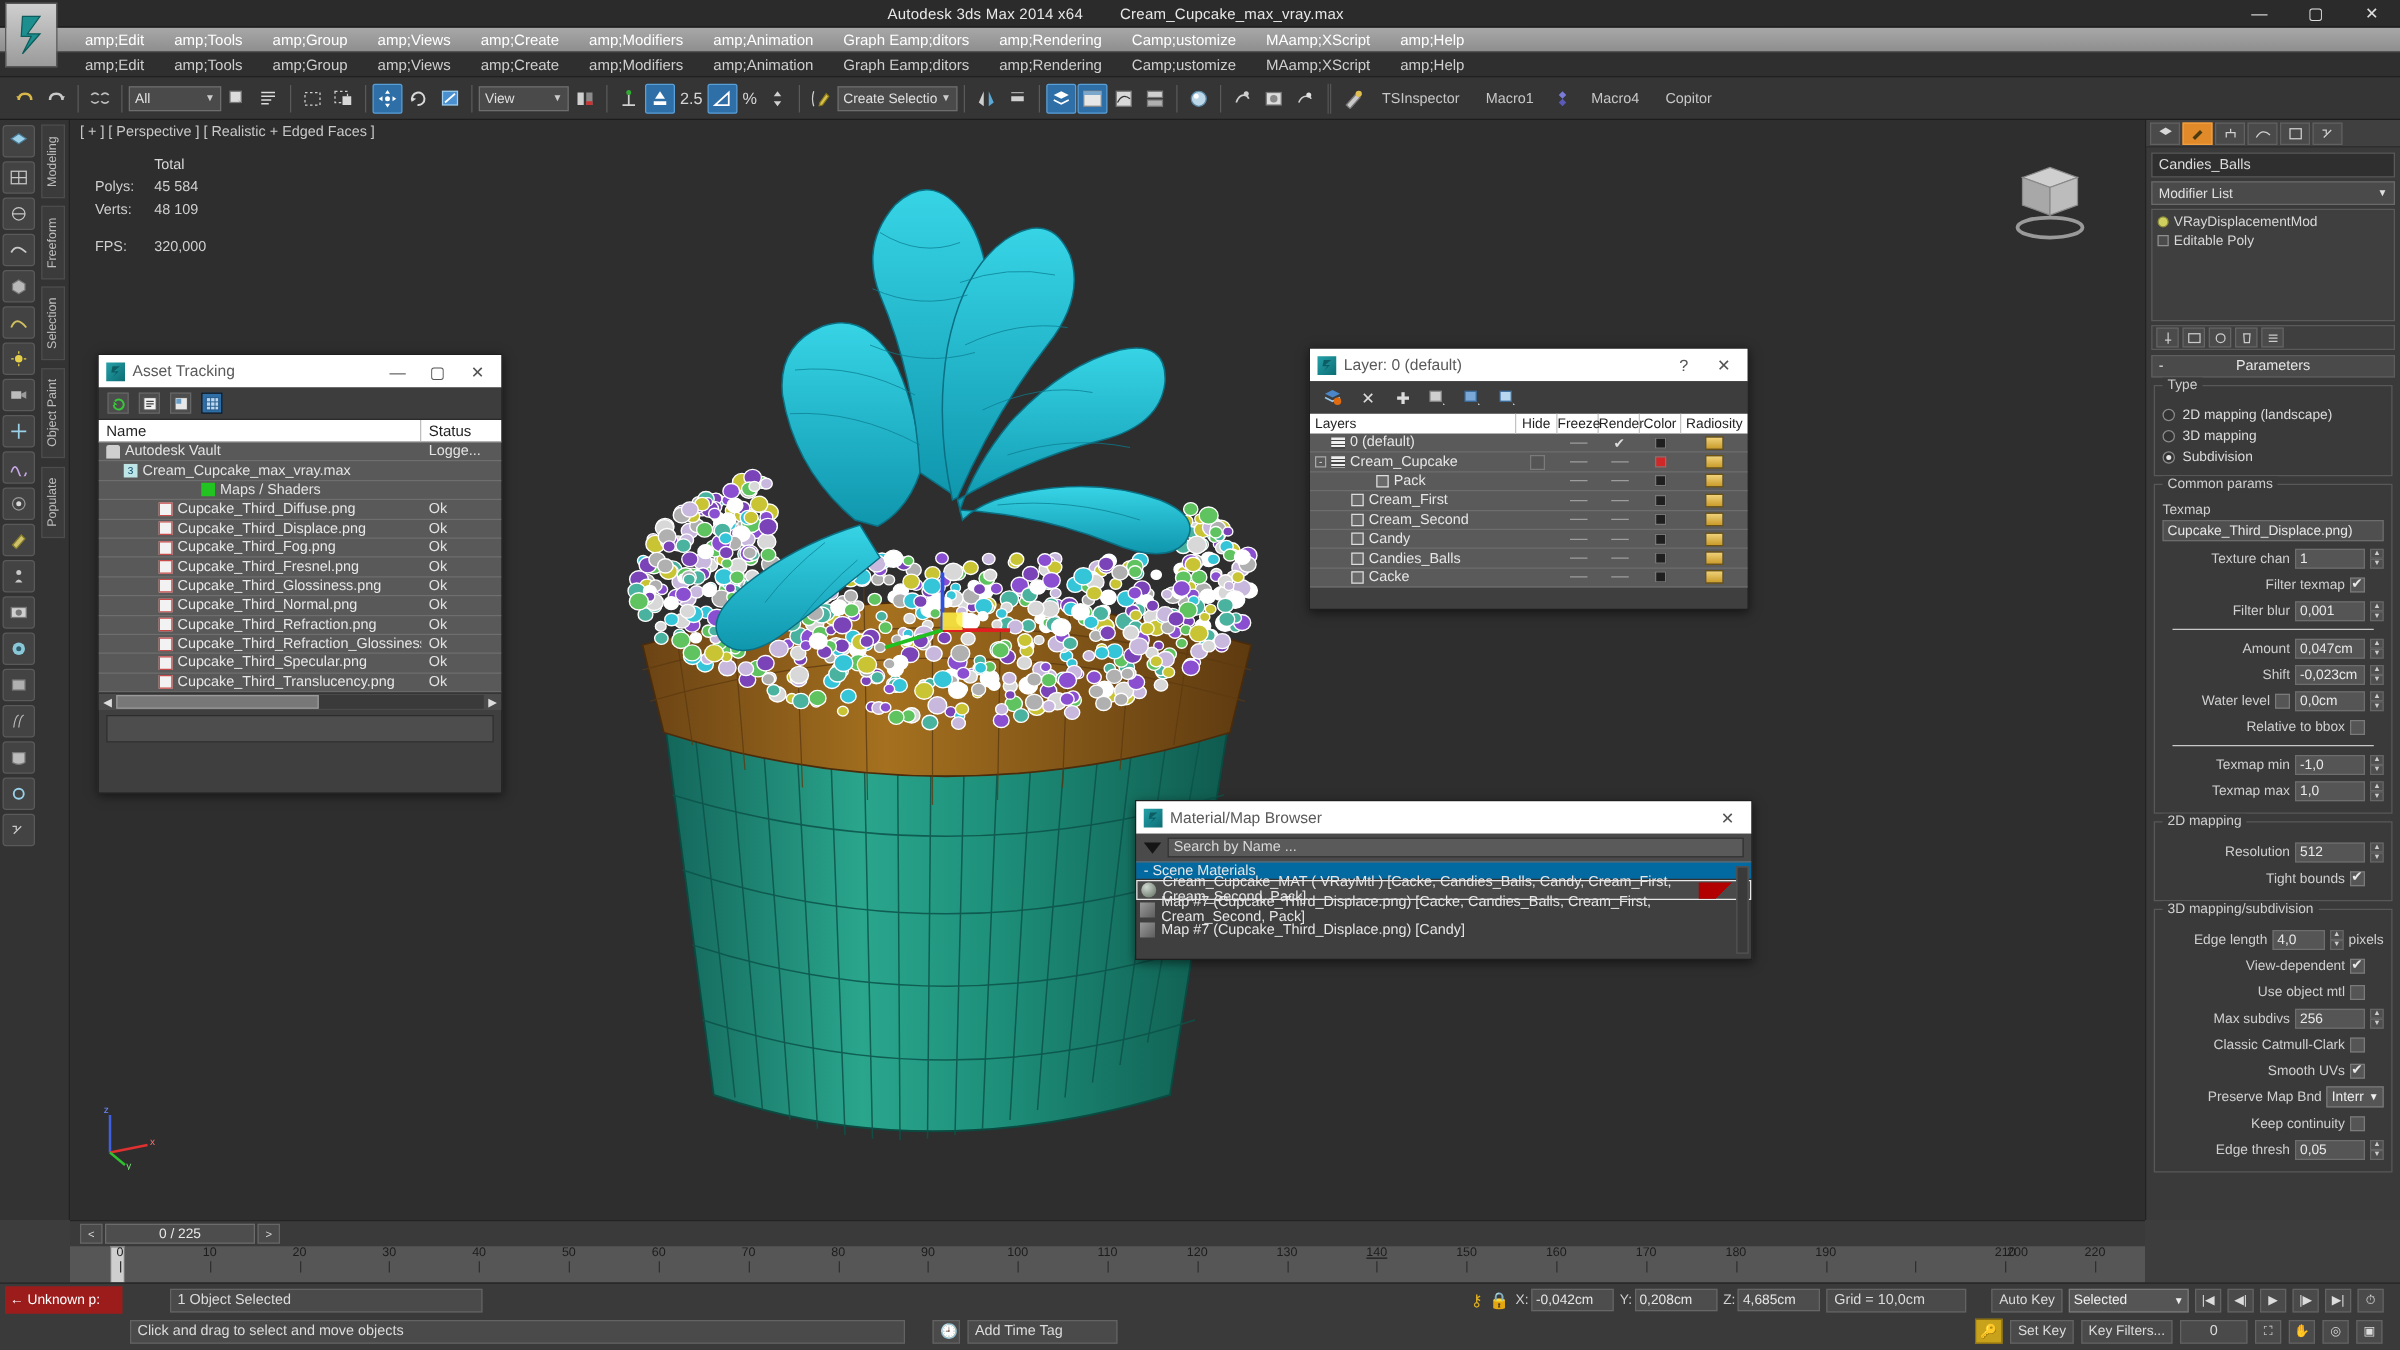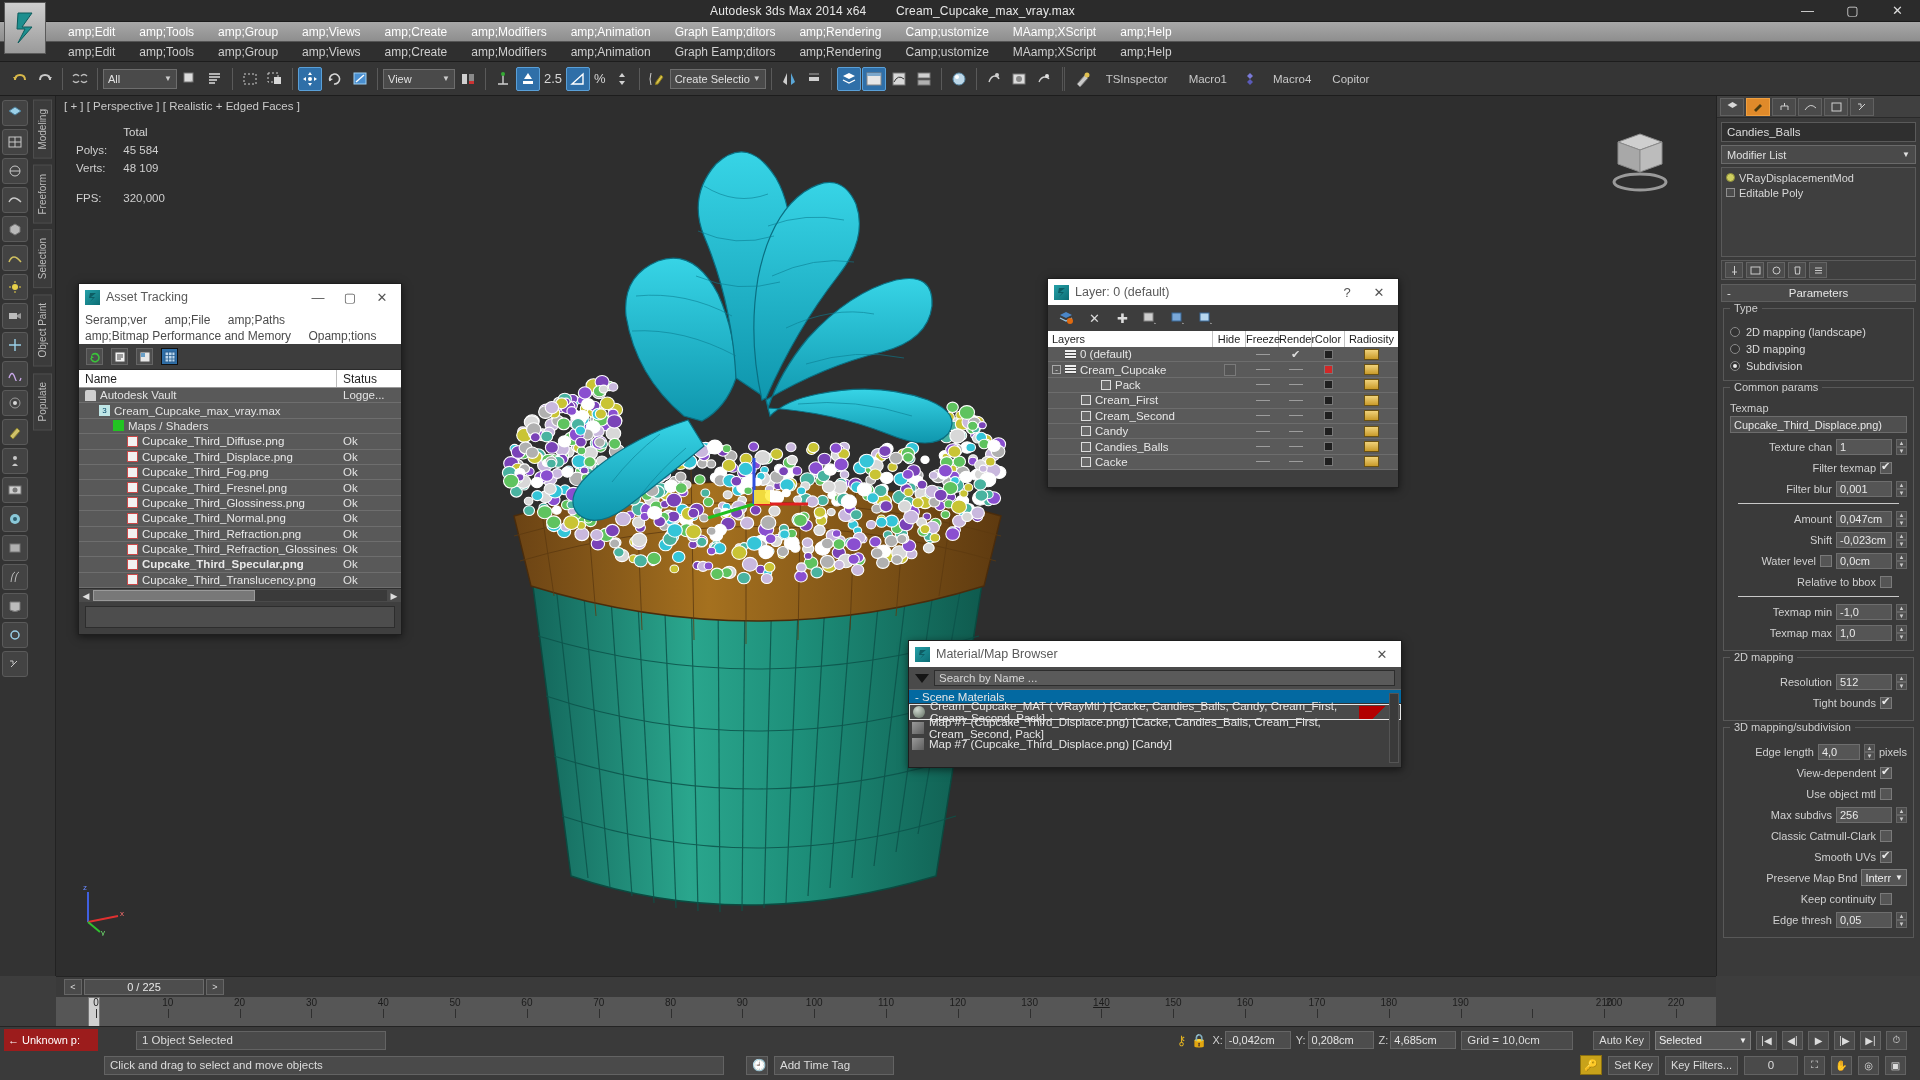--- a/index.html
+++ b/index.html
@@ -1447,31 +1447,20 @@
       <span class="dlg-ico">
         <svg width="11" height="11" viewBox="0 0 11 11">
             <path d="M3 1 L9 1 L4 5 L8 5 L3 10 L6 6 L2 6z" fill="#0d5d64"></path>
           </svg>
       </span>
       <span class="tt">Asset Tracking</span>
       <span class="db">—</span>
       <span class="db">▢</span>
       <span class="db">✕</span>
     </div>
-    <div class="at-menus">
-      <div>
-        <span>Seramp;ver</span>
-        <span>amp;File</span>
-        <span>amp;Paths</span>
-      </div>
-      <div>
-        <span>amp;Bitmap Performance and Memory</span>
-        <span>Opamp;tions</span>
-      </div>
-    </div>
     <div class="at-tools">
       <div class="at-tb">
         <svg width="12" height="12" viewBox="0 0 12 12">
             <path d="M2 7 a4 4 0 1 0 1-3" fill="none" stroke="#3ac43a" stroke-width="1.6"></path>
             <path d="M2 4 l0 3 l3 0" fill="#3ac43a"></path>
           </svg>
       </div>
       <div class="at-tb">
         <svg width="12" height="12" viewBox="0 0 12 12">
             <rect x="1" y="1" width="10" height="10" fill="#f2f2f2" stroke="#555"></rect>
@@ -1504,21 +1493,21 @@
           <div class="s">Logge...</div>
         </div>
         <div class="at-row">
           <div class="n" style="padding-left: 20px;">
             <span class="ic max">3</span>
             <span>Cream_Cupcake_max_vray.max</span>
           </div>
           <div class="s"></div>
         </div>
         <div class="at-row">
-          <div class="n" style="padding-left: 34px;">
+          <div class="n" style="padding-left: 34px; margin-left: 48px;">
             <span class="ic maps"></span>
             <span>Maps / Shaders</span>
           </div>
           <div class="s"></div>
         </div>
         <div class="at-row">
           <div class="n" style="padding-left: 48px;">
             <span class="ic png"></span>
             <span style="color: rgb(232, 232, 232);">Cupcake_Third_Diffuse.png</span>
           </div>
@@ -1569,21 +1558,21 @@
         <div class="at-row">
           <div class="n" style="padding-left: 48px;">
             <span class="ic png"></span>
             <span style="color: rgb(232, 232, 232);">Cupcake_Third_Refraction_Glossiness.png</span>
           </div>
           <div class="s">Ok</div>
         </div>
         <div class="at-row">
           <div class="n" style="padding-left: 48px;">
             <span class="ic png"></span>
-            <span style="color: rgb(232, 232, 232); font-weight: bold;">Cupcake_Third_Specular.png</span>
+            <span style="color: rgb(232, 232, 232);">Cupcake_Third_Specular.png</span>
           </div>
           <div class="s">Ok</div>
         </div>
         <div class="at-row">
           <div class="n" style="padding-left: 48px;">
             <span class="ic png"></span>
             <span style="color: rgb(232, 232, 232);">Cupcake_Third_Translucency.png</span>
           </div>
           <div class="s">Ok</div>
         </div>

